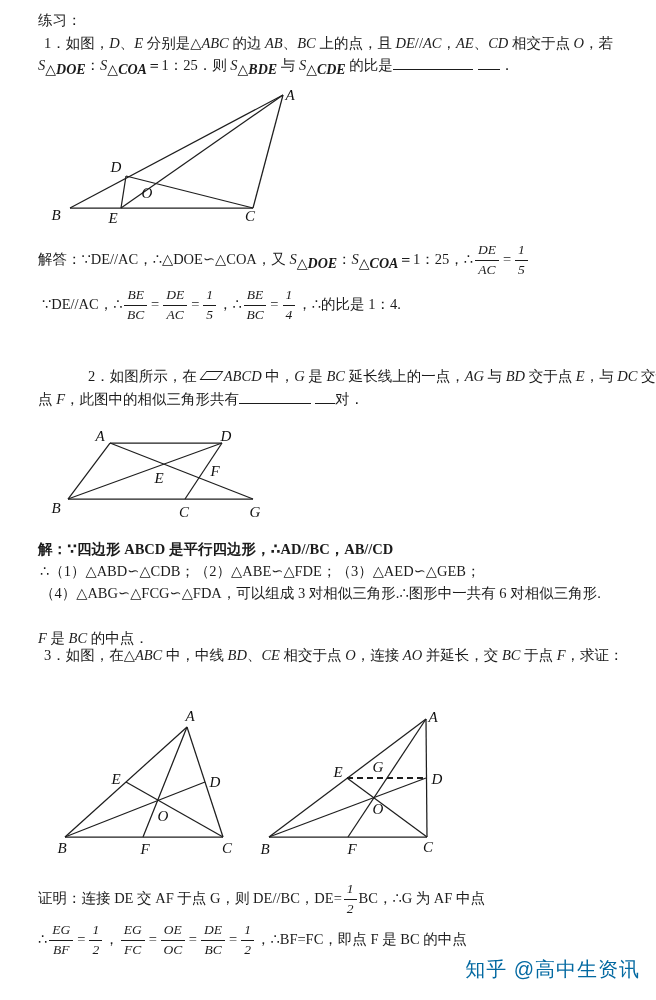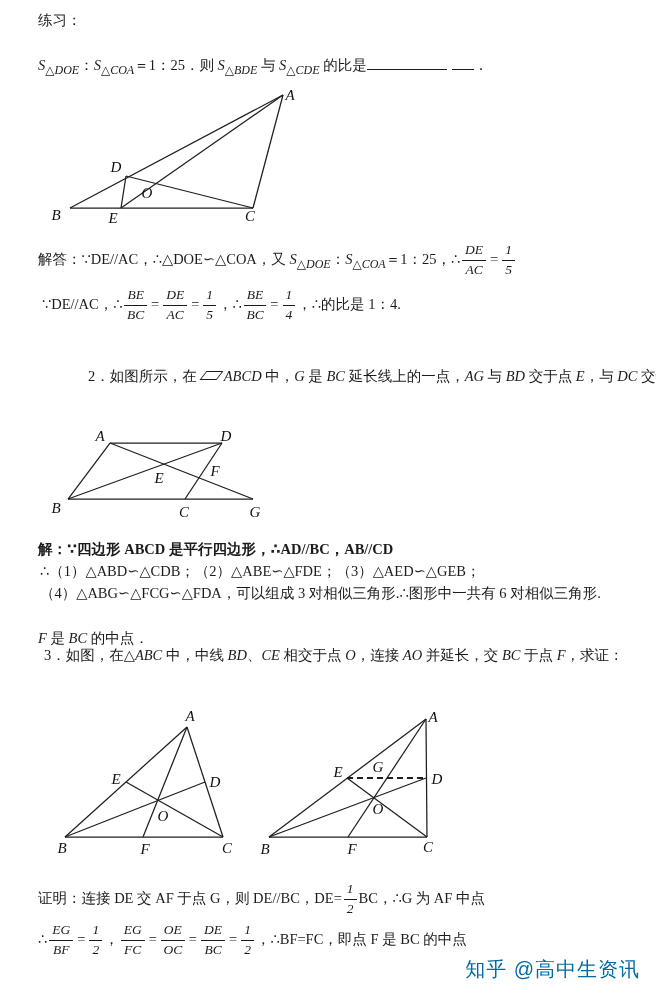--- a/index.html
+++ b/index.html
@@ -1,21 +1,21 @@
 <!DOCTYPE html>
 <html><head>
 <meta charset="utf-8">
 <style>
   html,body{margin:0;padding:0;background:#ffffff;}
   .page{position:relative;width:656px;height:1000px;background:#fff;overflow:hidden;
         font-family:"Liberation Serif","DejaVu Serif","DejaVu Sans",serif;color:#1b1b1b;}
   .tline{position:absolute;font-size:14.5px;line-height:20px;white-space:pre;}
   .fline{position:absolute;font-size:14.5px;white-space:pre;}
   .mx i{font-style:italic;}
-  sub{font-size:12px;font-style:italic;}
+  sub{font-size:14px;font-style:italic;font-weight:bold;}
   .frac{display:inline-block;vertical-align:middle;text-align:center;
         font-style:italic;font-size:13.5px;line-height:1.25;margin:0 2px;}
   .frac .fnum{display:block;border-bottom:1px solid #1b1b1b;padding:0 3px 1px 3px;}
   .frac .fden{display:block;padding-top:1px;}
   .eqs{padding:0 2px;}
   .blank{display:inline-block;height:14px;border-bottom:1px solid #1b1b1b;}
   .pgram{display:inline-block;width:15px;height:7px;border:1.1px solid #1b1b1b;
          transform:skewX(-38deg);margin:0 4px 1px 6px;}
   svg{position:absolute;overflow:visible;}
   svg line{stroke:#1e1e1e;stroke-width:1.25;}
@@ -24,20 +24,21 @@
   .wm{position:absolute;font-family:"Liberation Sans","DejaVu Sans",sans-serif;
       font-size:20px;color:#0369a1;letter-spacing:1px;white-space:pre;}
 </style>
 </head>
 <body>
 
 <div class="page">
 
   <div class="tline" style="top:10px;left:38px;">练习：</div>
 
+  <div class="tline" style="top:33px;left:44px;"><span class="mx">1．如图，<i>D</i>、<i>E</i> 分别是△<i>ABC</i> 的边 <i>AB</i>、<i>BC</i> 上的点，且 <i>DE</i>//<i>AC</i>，<i>AE</i>、<i>CD</i> 相交于点 <i>O</i>，若</span></div>
   <div class="tline" style="top:55px;left:38px;"><span class="mx"><i>S</i></span><sub class="mx">△<i>DOE</i></sub><span class="mx">：<i>S</i></span><sub class="mx">△<i>COA</i></sub><span class="mx">＝1：25．则 <i>S</i></span><sub class="mx">△<i>BDE</i></sub><span class="mx"> 与 <i>S</i></span><sub class="mx">△<i>CDE</i></sub><span class="mx"> 的比是</span><span class="blank" style="width:80px;"></span><span class="blank" style="width:22px;margin-left:5px;"></span><span>．</span></div>
 
   <svg style="left:40px;top:88px;" width="320" height="140">
     <line x1="30" y1="120" x2="243" y2="7"></line>
     <line x1="30" y1="120" x2="213" y2="120"></line>
     <line x1="243" y1="7" x2="213" y2="120"></line>
     <line x1="243" y1="7" x2="81" y2="120"></line>
     <line x1="86" y1="88" x2="213" y2="120"></line>
     <line x1="86" y1="88" x2="81" y2="120"></line>
     <text x="250" y="12">A</text>
@@ -46,20 +47,21 @@
     <text x="76" y="84">D</text>
     <text x="73" y="135">E</text>
     <text x="107" y="110">O</text>
   </svg>
 
   <div class="fline" style="top:242px;left:38px;"><span>解答：∵DE//AC，∴△DOE∽△COA，又 </span><span class="mx"><i>S</i></span><sub class="mx">△<i>DOE</i></sub><span>：</span><span class="mx"><i>S</i></span><sub class="mx">△<i>COA</i></sub><span>＝1：25，∴</span><span class="frac"><span class="fnum">DE</span><span class="fden">AC</span></span><span class="eqs">=</span><span class="frac"><span class="fnum">1</span><span class="fden">5</span></span></div>
 
   <div class="fline" style="top:287px;left:42px;"><span>∵DE//AC，∴</span><span class="frac"><span class="fnum">BE</span><span class="fden">BC</span></span><span class="eqs">=</span><span class="frac"><span class="fnum">DE</span><span class="fden">AC</span></span><span class="eqs">=</span><span class="frac"><span class="fnum">1</span><span class="fden">5</span></span><span>，∴</span><span class="frac"><span class="fnum">BE</span><span class="fden">BC</span></span><span class="eqs">=</span><span class="frac"><span class="fnum">1</span><span class="fden">4</span></span><span>，∴的比是 1：4.</span></div>
 
   <div class="tline" style="top:366px;left:44px;margin-left:44px;"><span class="mx">2．如图所示，在</span><span class="pgram"></span><span class="mx"><i>ABCD</i> 中，<i>G</i> 是 <i>BC</i> 延长线上的一点，<i>AG</i> 与 <i>BD</i> 交于点 <i>E</i>，与 <i>DC</i> 交于</span></div>
+  <div class="tline" style="top:389px;left:38px;"><span class="mx">点 <i>F</i>，此图中的相似三角形共有</span><span class="blank" style="width:72px;"></span><span class="blank" style="width:20px;margin-left:4px;"></span><span>对．</span></div>
 
   <svg style="left:40px;top:428px;" width="230" height="98">
     <line x1="70" y1="15" x2="182" y2="15"></line>
     <line x1="28" y1="71" x2="213" y2="71"></line>
     <line x1="70" y1="15" x2="28" y2="71"></line>
     <line x1="182" y1="15" x2="145" y2="71"></line>
     <line x1="28" y1="71" x2="182" y2="15"></line>
     <line x1="70" y1="15" x2="213" y2="71"></line>
     <text x="60" y="13">A</text>
     <text x="186" y="13">D</text>

